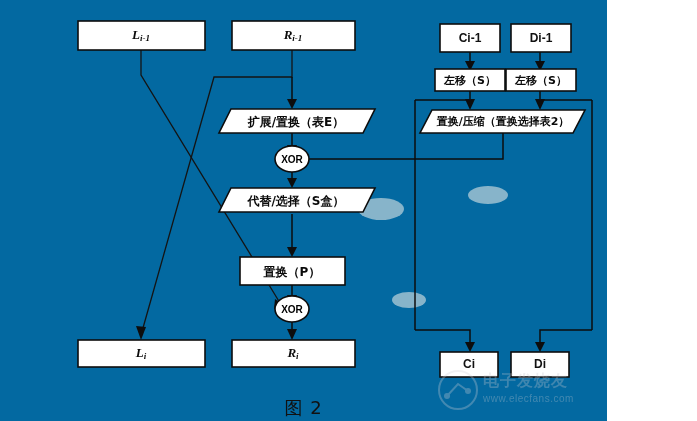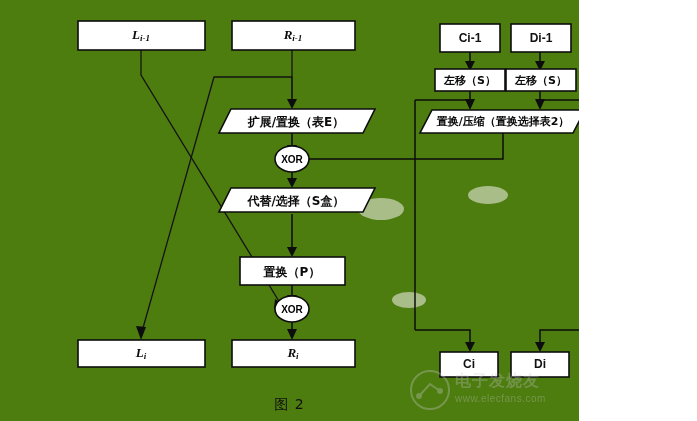--- a/index.html
+++ b/index.html
@@ -7,22 +7,23 @@
     padding: 0;
     background: #ffffff;
   }
   body {
     font-family: "Liberation Sans", "DejaVu Sans", sans-serif;
   }
   #stage {
     position: relative;
     width: 579px;
     height: 421px;
-    background: #4d7c0f;
+    background: #0369a1;
     overflow: hidden;
+    padding-left: 28px;
   }
   #diagram {
     position: absolute;
     left: 0;
     top: 0;
     width: 697px;
     height: 421px;
   }
   .node-label {
     font-size: 12px;
@@ -81,21 +82,21 @@
     stroke: #141414;
     stroke-width: 1.3;
     fill: none;
   }
   .caption {
     position: absolute;
     left: 0;
     right: 0;
     top: 396px;
     text-align: center;
-    font-size: 14px;
+    font-size: 18px;
     color: #111111;
     font-family: "DejaVu Sans", "Liberation Sans", sans-serif;
     letter-spacing: 1px;
   }
   .watermark {
     position: absolute;
     right: 6px;
     bottom: 6px;
     width: 164px;
     height: 46px;

